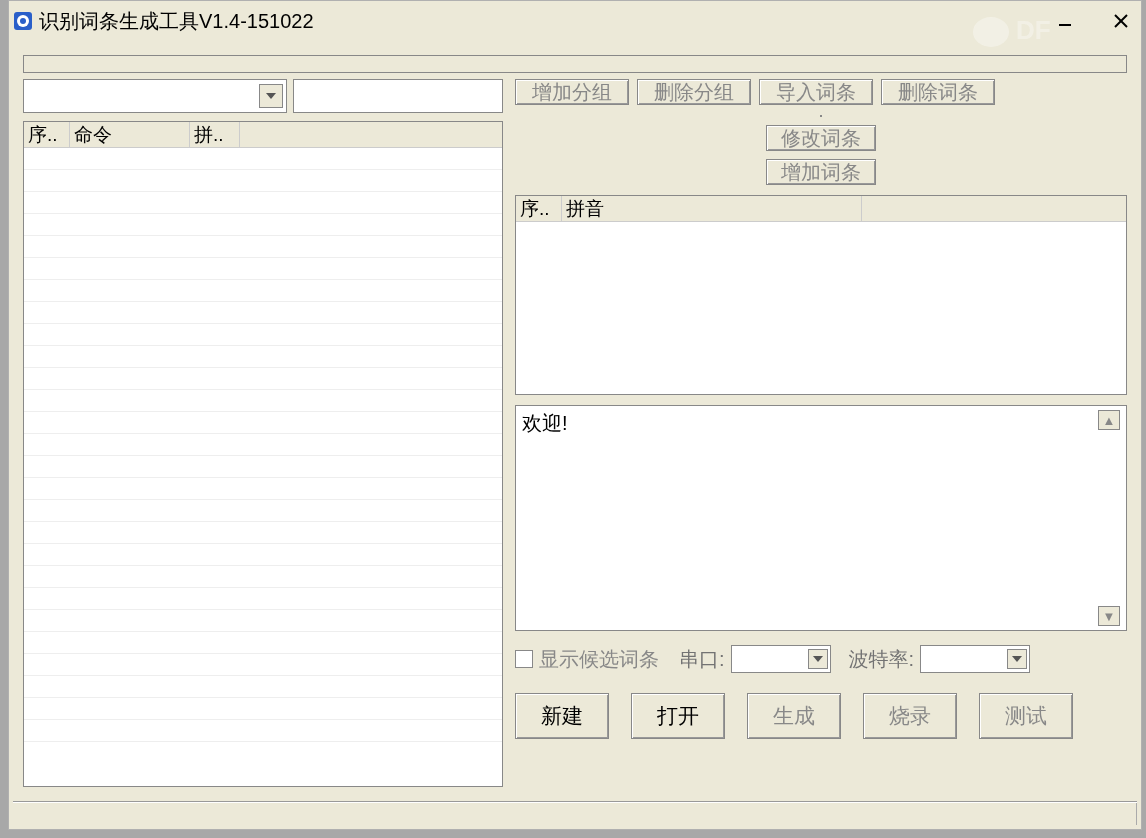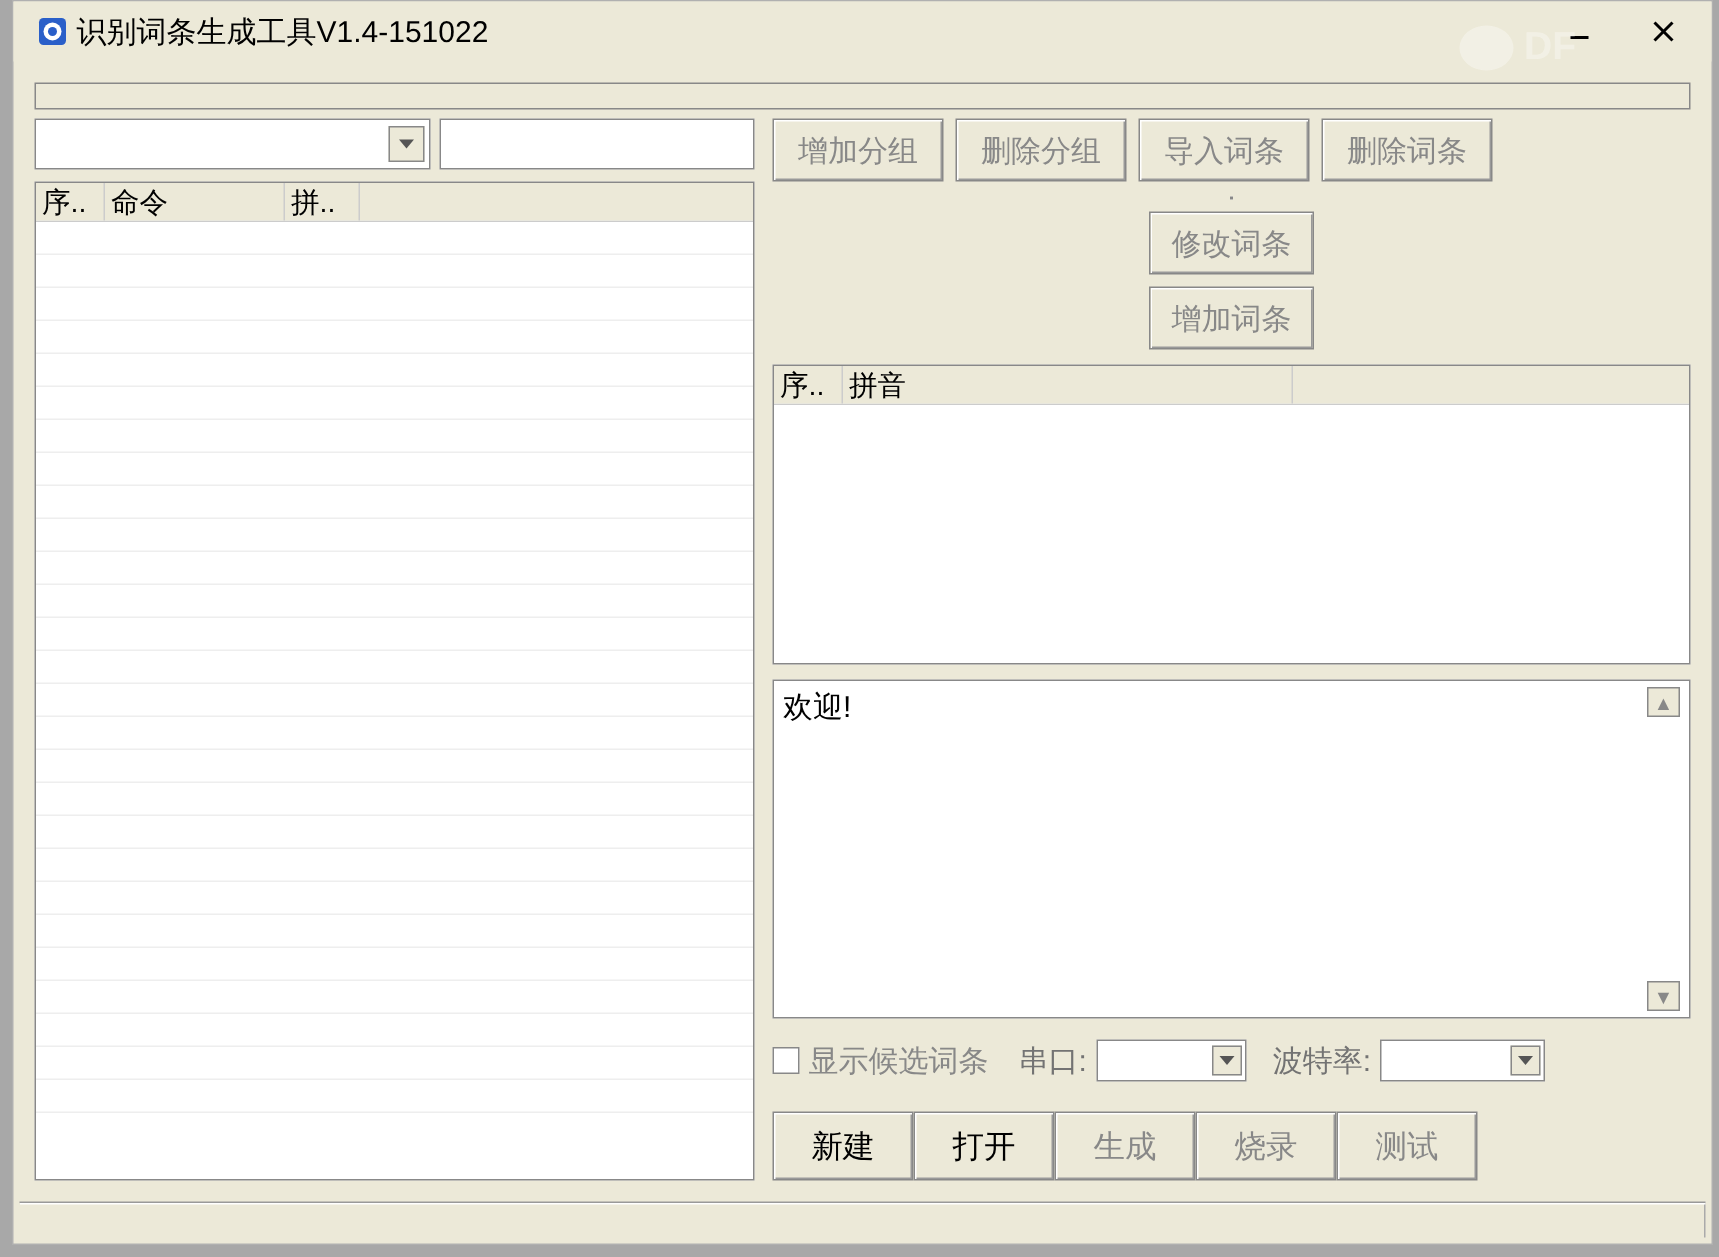--- a/index.html
+++ b/index.html
@@ -20,21 +20,21 @@
   height: 830px;
   background: #ece9d8;
   border: 1px solid #b0b0b0;
   display: flex;
   flex-direction: column;
 }
 .titlebar {
   height: 40px;
   display: flex;
   align-items: center;
-  padding: 0 16px;
+  padding: 0 4px;
   background: #ece9d8;
 }
 .app-icon {
   width: 20px;
   height: 20px;
   margin-right: 6px;
 }
 .title-text {
   font-size: 20px;
   color: #000;
@@ -152,21 +152,21 @@
   display: flex;
   gap: 8px;
 }
 .btn-row2 {
   display: flex;
   gap: 8px;
   align-items: center;
   flex-direction: column;
 }
 .btn {
-  height: 42px;
+  height: 26px;
   min-width: 114px;
   border: 1px solid #888;
   background: #ece9d8;
   font-size: 20px;
   color: #888;
   cursor: pointer;
   display: flex;
   align-items: center;
   justify-content: center;
   box-shadow: 1px 1px 0 #fff inset, -1px -1px 0 #999 inset;
@@ -244,21 +244,21 @@
   position: relative;
 }
 .small-combo .combo-btn {
   width: 20px;
   height: 20px;
   top: 3px;
   right: 2px;
 }
 .bottom-btns {
   display: flex;
-  gap: 0;
+  gap: 22px;
   margin-top: 6px;
   align-items: flex-end;
 }
 .bottom-btns .btn {
   min-width: 94px;
   height: 46px;
   font-size: 21px;
 }
 .status-bar {
   height: 24px;

